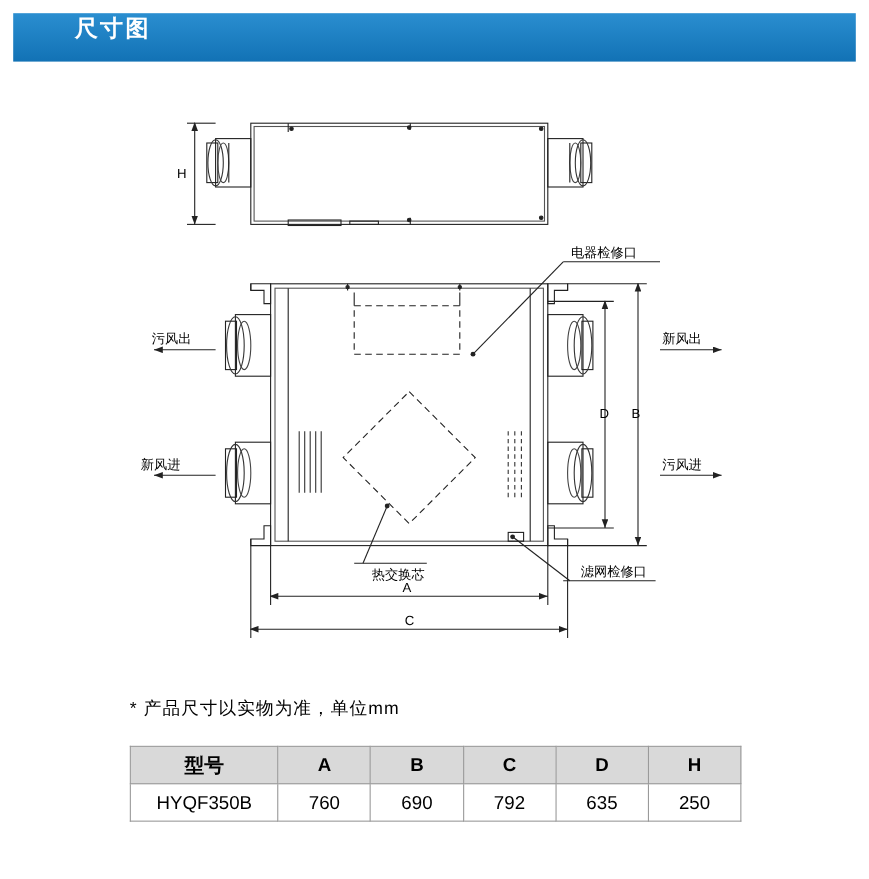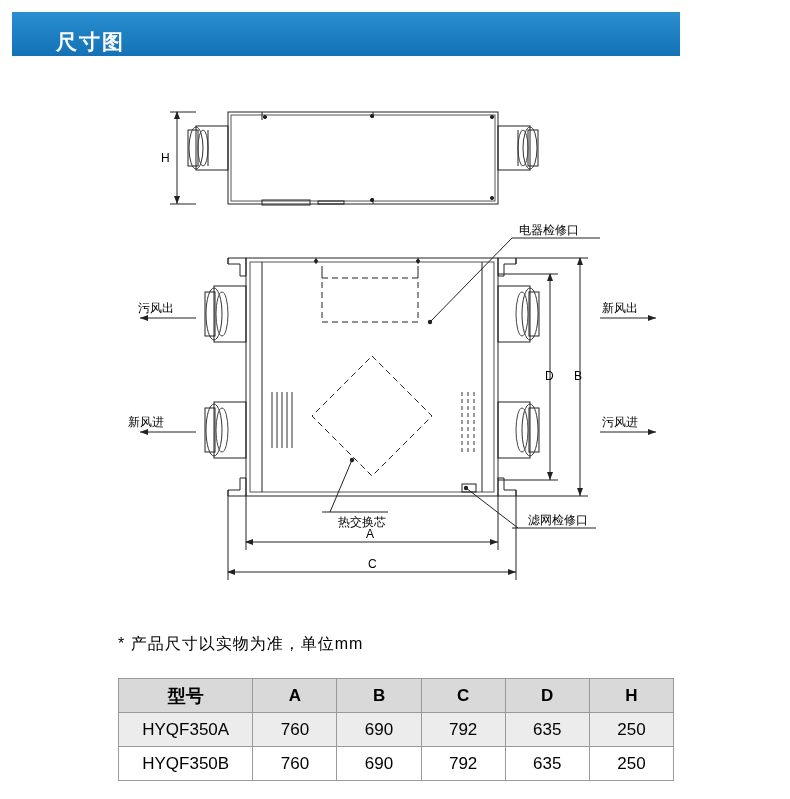--- a/index.html
+++ b/index.html
@@ -14,28 +14,28 @@
     color: #000;
     position: relative;
     overflow: hidden;
   }
 
   
   .header-bar {
     position: absolute;
     left: 12px;
     top: 12px;
-    width: 668px;
+    width: 766px;
     height: 44px;
     background: #1e7fc4;
     background: linear-gradient(to bottom, #2a8ed0 0%, #1272b5 100%);
     display: flex;
-    align-items: flex-end;
+    align-items: flex-start;
     box-sizing: border-box;
-    padding-left: 44px;
+    padding-left: 56px;
   }
   .header-title {
     color: #ffffff;
     font-size: 21px;
     font-weight: bold;
     letter-spacing: 2px;
   }
 
   
   .drawing {
@@ -278,28 +278,20 @@
     <tr>
       <th class="col-model model-col">型号</th>
       <th class="col-dim">A</th>
       <th class="col-dim">B</th>
       <th class="col-dim">C</th>
       <th class="col-dim">D</th>
       <th class="col-dim">H</th>
     </tr>
   </thead>
   <tbody>
-    <tr class="row-alt">
-      <td>HYQF350A</td>
-      <td>760</td>
-      <td>690</td>
-      <td>792</td>
-      <td>635</td>
-      <td>250</td>
-    </tr>
     <tr>
       <td>HYQF350B</td>
       <td>760</td>
       <td>690</td>
       <td>792</td>
       <td>635</td>
       <td>250</td>
     </tr>
   </tbody>
 </table>

